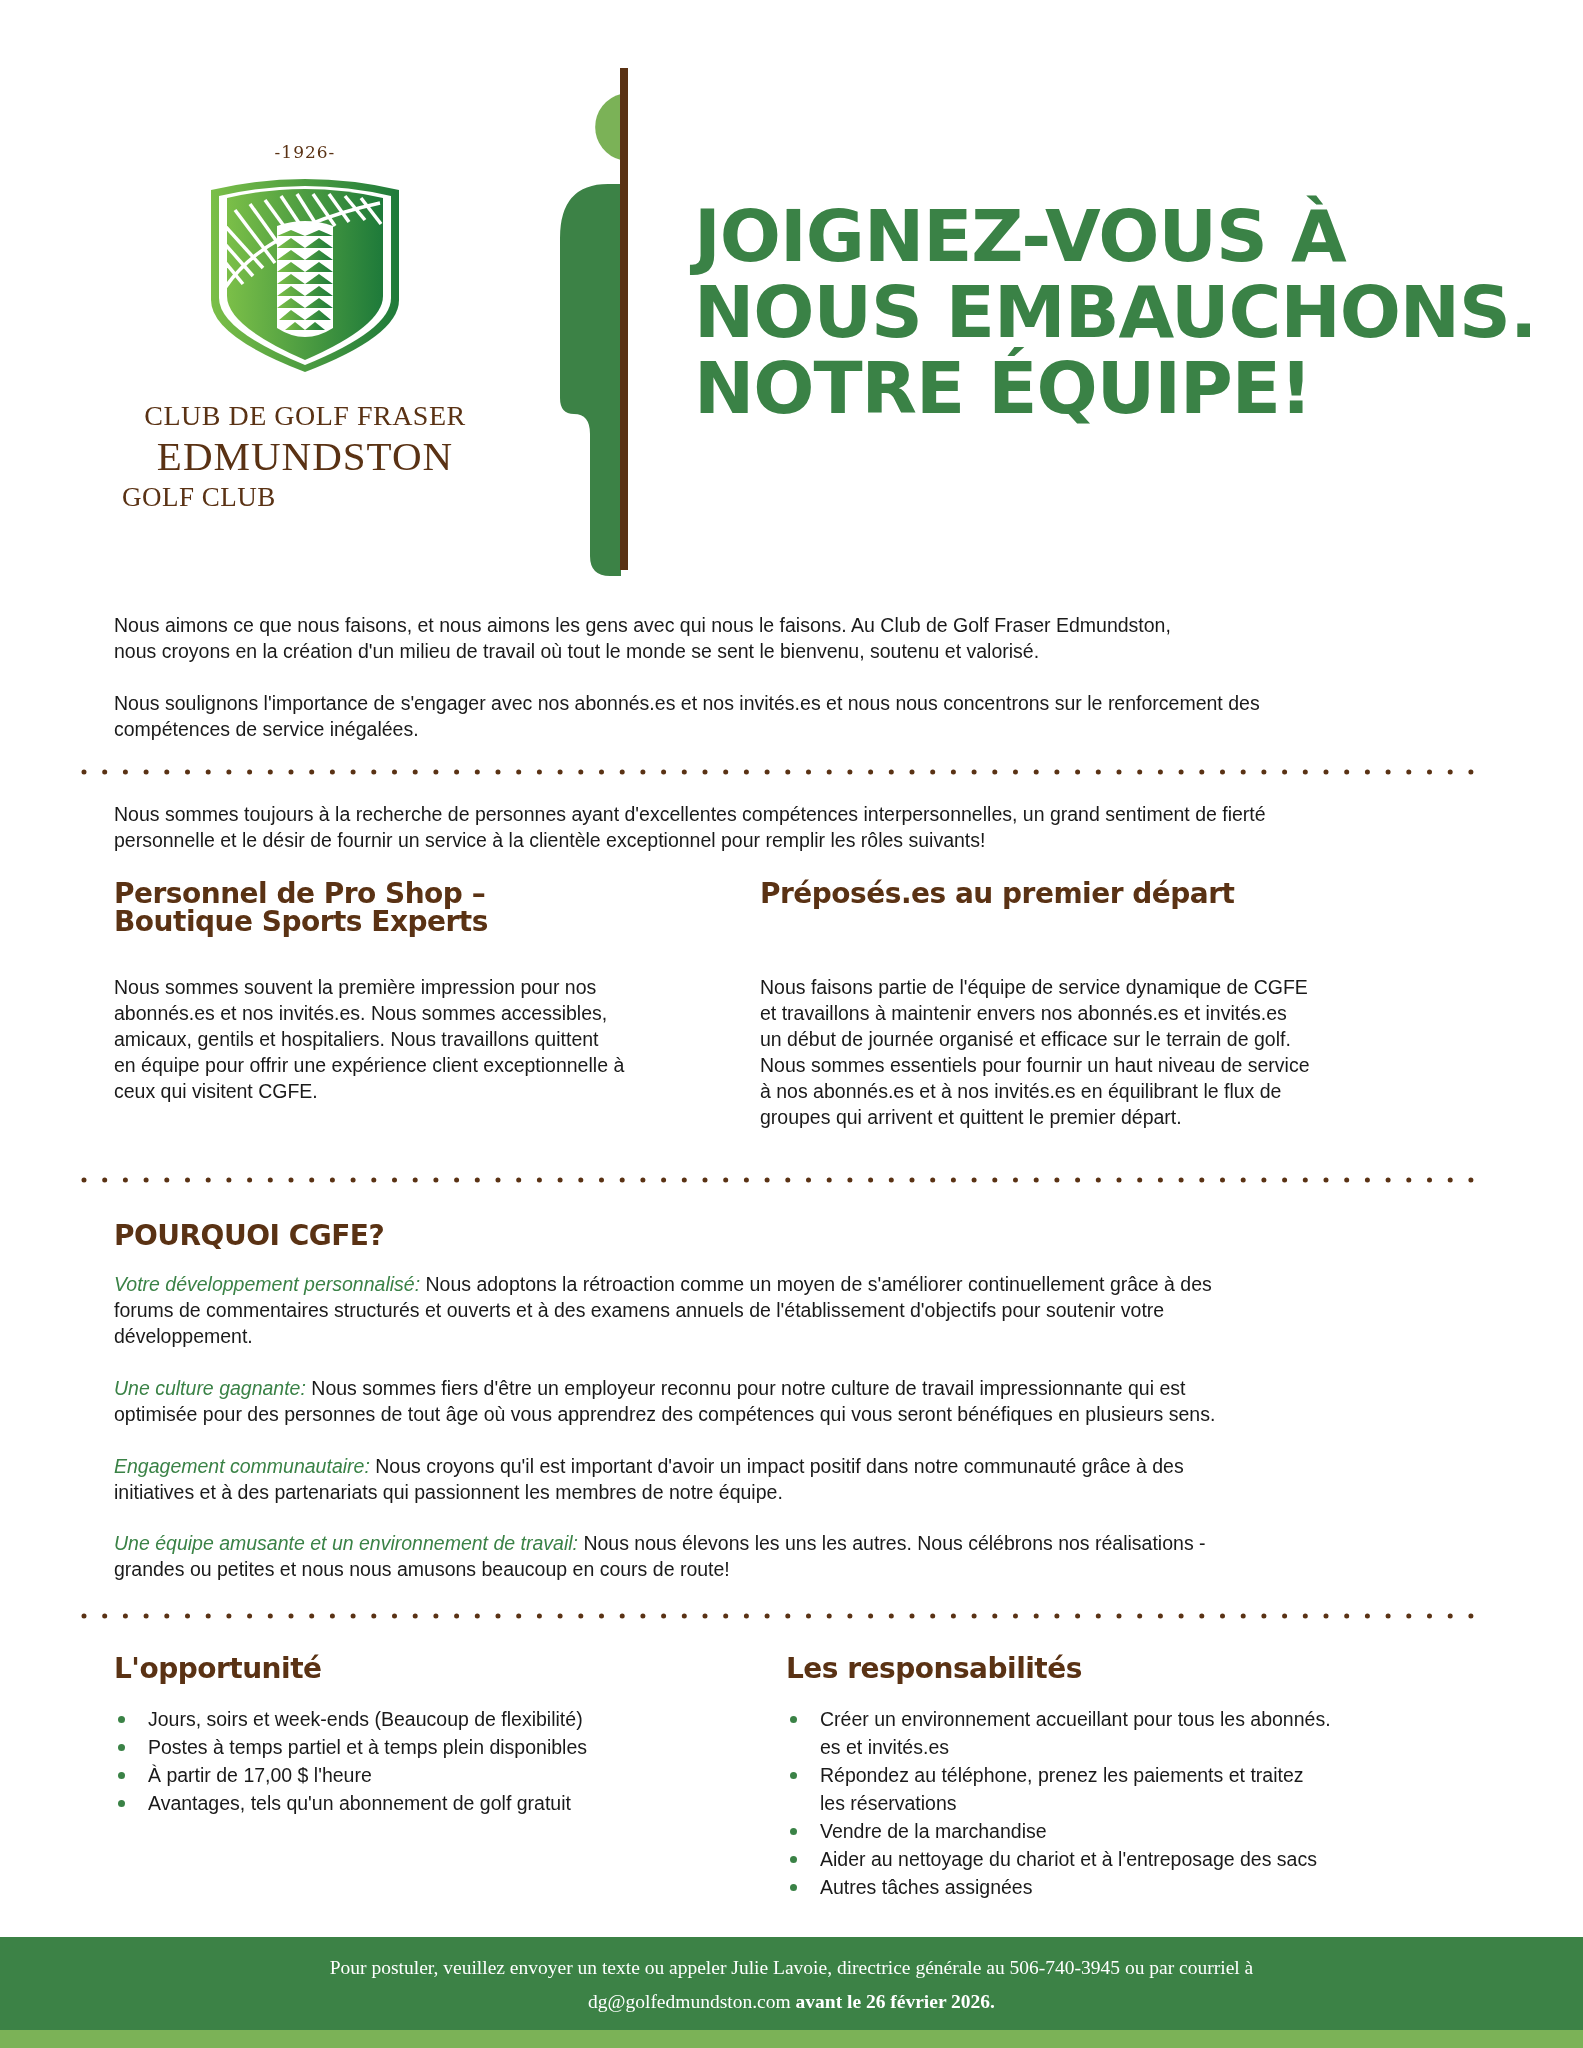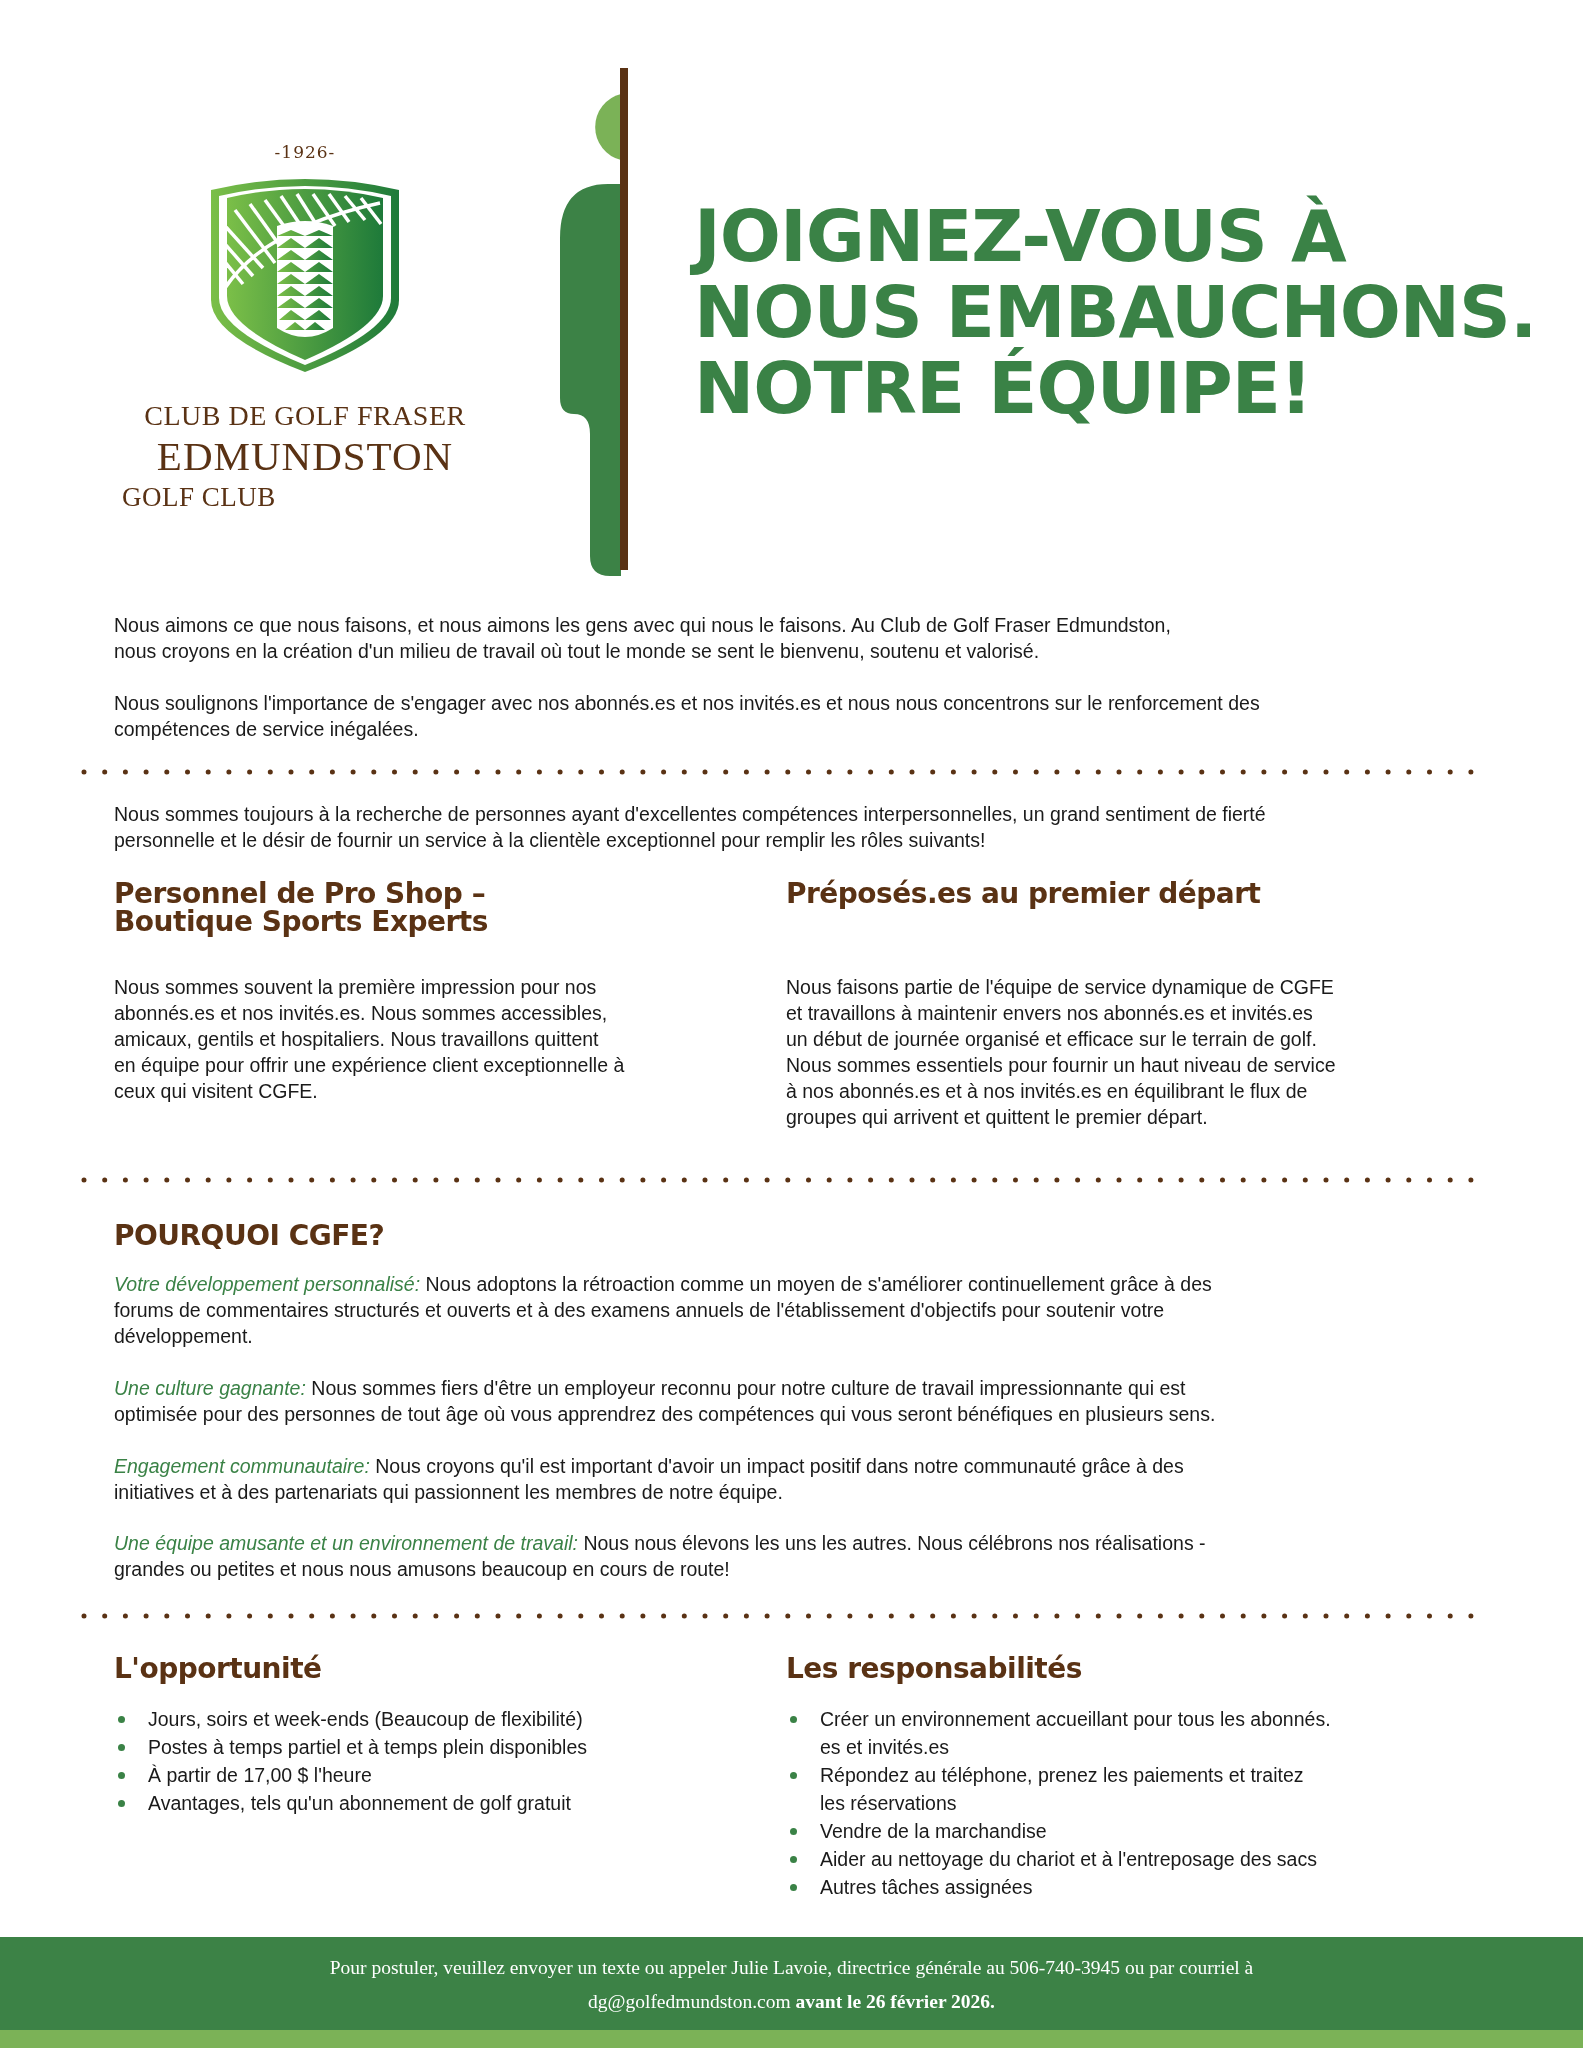--- a/index.html
+++ b/index.html
@@ -147,21 +147,21 @@
   </h2>
   <p class="col" style="margin-top:38px;">
     <span>Nous sommes souvent la première impression pour nos</span><br>
     <span>abonnés.es et nos invités.es. Nous sommes accessibles,</span><br>
     <span>amicaux, gentils et hospitaliers.  Nous travaillons quittent</span><br>
     <span>en équipe pour offrir une expérience client exceptionnelle à</span><br>
     <span>ceux qui visitent CGFE.</span>
   </p>
 </div>
 
-<div class="abs" style="left:786px; top:880px;">
+<div class="abs" style="left:760px; top:880px;">
   <h2 class="h2">Préposés.es au premier départ</h2>
   <p class="col" style="margin-top:66px;">
     <span>Nous faisons partie de l'équipe de service dynamique de CGFE</span><br>
     <span>et travaillons à maintenir envers nos abonnés.es et invités.es</span><br>
     <span>un début de journée organisé et efficace sur le terrain de golf.</span><br>
     <span>Nous sommes essentiels pour fournir un haut niveau de service</span><br>
     <span>à nos abonnés.es et à nos invités.es en équilibrant le flux de</span><br>
     <span>groupes qui arrivent et quittent le premier départ.</span>
   </p>
 </div>

